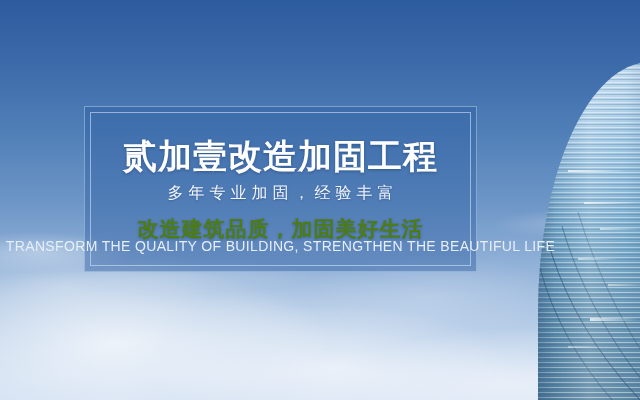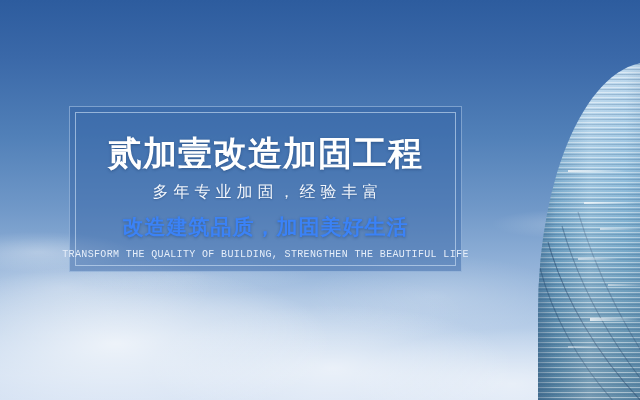--- a/index.html
+++ b/index.html
@@ -126,28 +126,27 @@
       linear-gradient(to right, rgba(255,255,255,0.55), rgba(255,255,255,0)) 62px 166px/46px 2px no-repeat,
       linear-gradient(to right, rgba(255,255,255,0.60), rgba(255,255,255,0)) 40px 196px/40px 2px no-repeat,
       linear-gradient(to right, rgba(255,255,255,0.50), rgba(255,255,255,0)) 70px 222px/44px 2px no-repeat,
       linear-gradient(to right, rgba(255,255,255,0.75), rgba(255,255,255,0)) 52px 256px/50px 3px no-repeat,
       linear-gradient(to right, rgba(255,255,255,0.45), rgba(255,255,255,0)) 30px 284px/36px 2px no-repeat;
   }
 
   
   .panel {
     position: absolute;
-    left: 69px;
+    left: 84px;
     top: 106px;
     width: 393px;
     height: 166px;
     background: rgba(47, 95, 163, 0.46);
     box-sizing: border-box;
     border: 1px solid rgba(190, 214, 240, 0.50);
-    font-family: Liberation Mono, monospace;
   }
   .panel-inner-border {
     position: absolute;
     left: 5px;
     top: 5px;
     right: 5px;
     bottom: 5px;
     border: 1px solid rgba(205, 224, 245, 0.62);
     pointer-events: none;
   }
@@ -179,28 +178,27 @@
     letter-spacing: 5px;
     text-indent: 5px;
     text-shadow: 0 1px 2px rgba(20,52,96,0.35);
     white-space: nowrap;
   }
   .tagline {
     margin-top: 17px;
     font-size: 21px;
     line-height: 1;
     font-weight: bold;
-    color: #3b82f6;
+    color: #4d7c0f;
     letter-spacing: 1px;
     text-shadow: 0 1px 3px rgba(20,52,96,0.40);
     white-space: nowrap;
   }
   .english {
-    margin-top: 11px;
-    font-size: 10px;
+    font-size: 14px;
     line-height: 1;
     font-weight: normal;
     color: #e6eef9;
     letter-spacing: 0.35px;
     white-space: nowrap;
   }
 </style>
 </head>
 <body>
 

